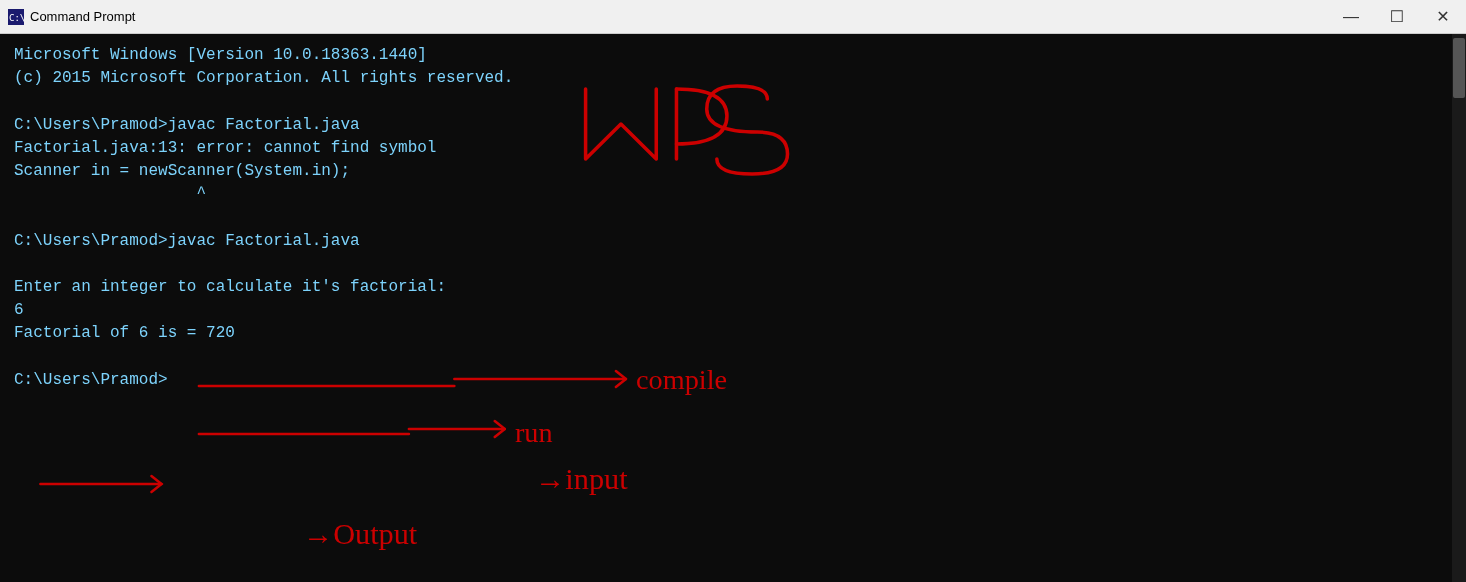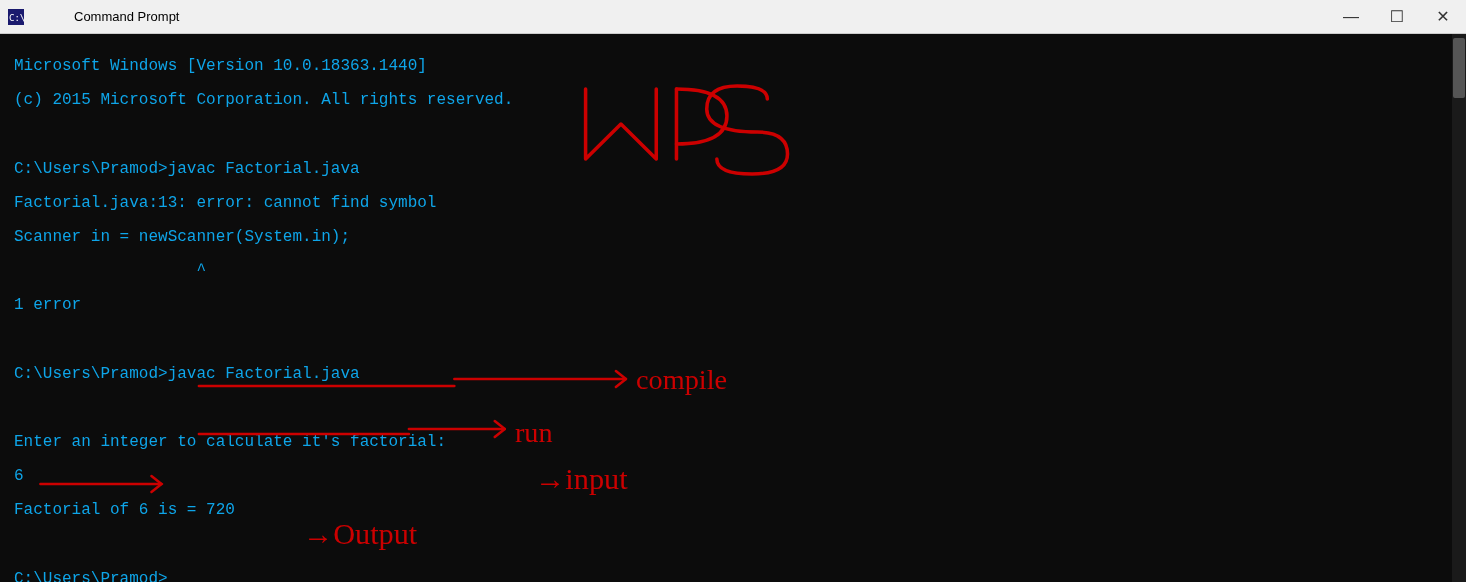--- a/index.html
+++ b/index.html
@@ -32,21 +32,20 @@
 
     .titlebar-icon {
       width: 16px;
       height: 16px;
     }
 
     .titlebar-title {
       font-family: 'Segoe UI', Arial, sans-serif;
       font-size: 13px;
       color: #000;
-      margin-left: 44px;
     }
 
     .titlebar-controls {
       display: flex;
       align-items: stretch;
       height: 34px;
     }
 
     .titlebar-btn {
       width: 46px;
@@ -69,22 +68,21 @@
       font-family: 'Courier New', Courier, monospace;
       font-size: 16px;
       padding: 10px 14px;
       overflow: hidden;
       position: relative;
     }
 
     .terminal-line {
       line-height: 1.45;
       white-space: pre;
-      color: #0ea5e9;
-      margin-top: 11px;
+      color: #7dd3fc;
     }
 
     .scrollbar {
       position: absolute;
       right: 0;
       top: 0;
       width: 14px;
       height: 100%;
       background: #1a1a1a;
       display: flex;
@@ -133,21 +131,20 @@
 
   <div class="terminal-body">
     <div id="terminal-lines">
         <div class="terminal-line">Microsoft Windows [Version 10.0.18363.1440]</div>
         <div class="terminal-line">(c) 2015 Microsoft Corporation. All rights reserved.</div>
         <div class="terminal-line">&nbsp;</div>
         <div class="terminal-line">C:\Users\Pramod&gt;javac Factorial.java</div>
         <div class="terminal-line">Factorial.java:13: error: cannot find symbol</div>
         <div class="terminal-line">Scanner in = newScanner(System.in);</div>
         <div class="terminal-line">                   ^</div>
-        <div class="terminal-line">1 error</div>
         <div class="terminal-line">&nbsp;</div>
         <div class="terminal-line">C:\Users\Pramod&gt;javac Factorial.java</div>
         <div class="terminal-line">&nbsp;</div>
         <div class="terminal-line">Enter an integer to calculate it's factorial:</div>
         <div class="terminal-line">6</div>
         <div class="terminal-line">Factorial of 6 is = 720</div>
         <div class="terminal-line">&nbsp;</div>
         <div class="terminal-line">C:\Users\Pramod&gt;</div>
       </div>
 

